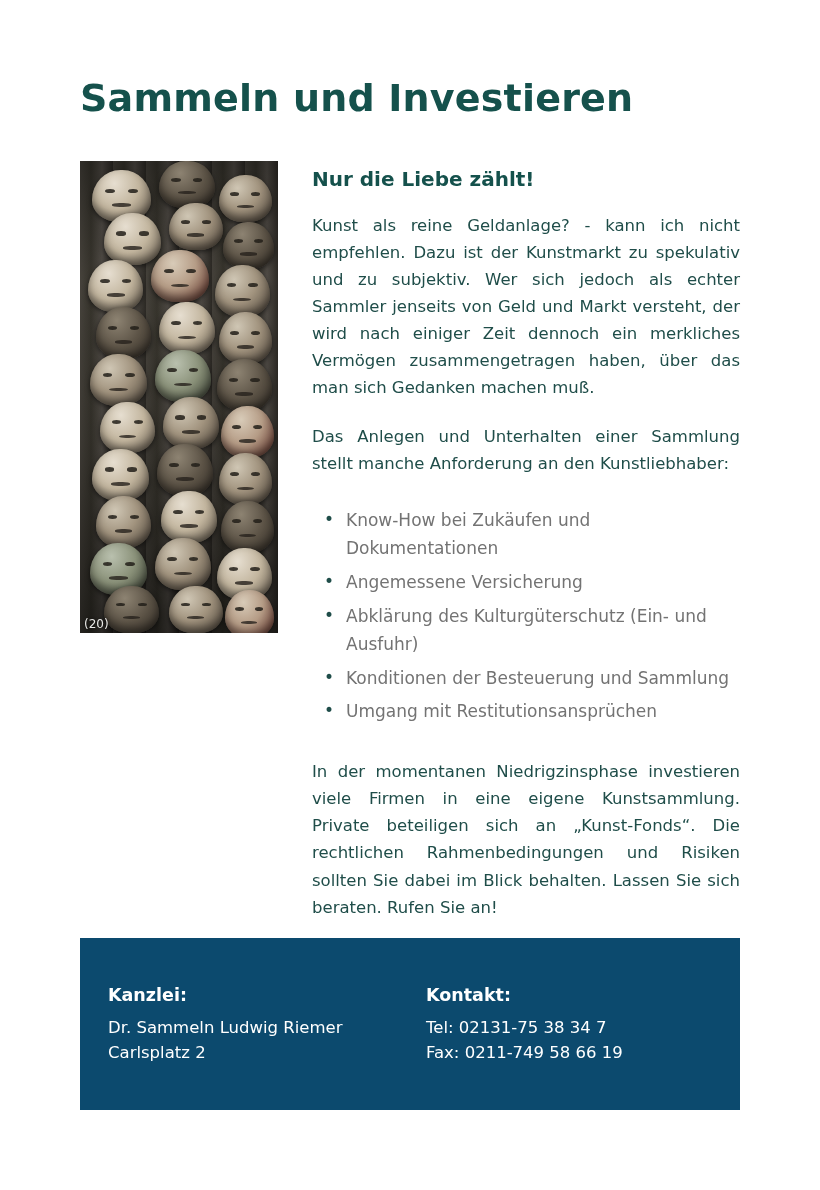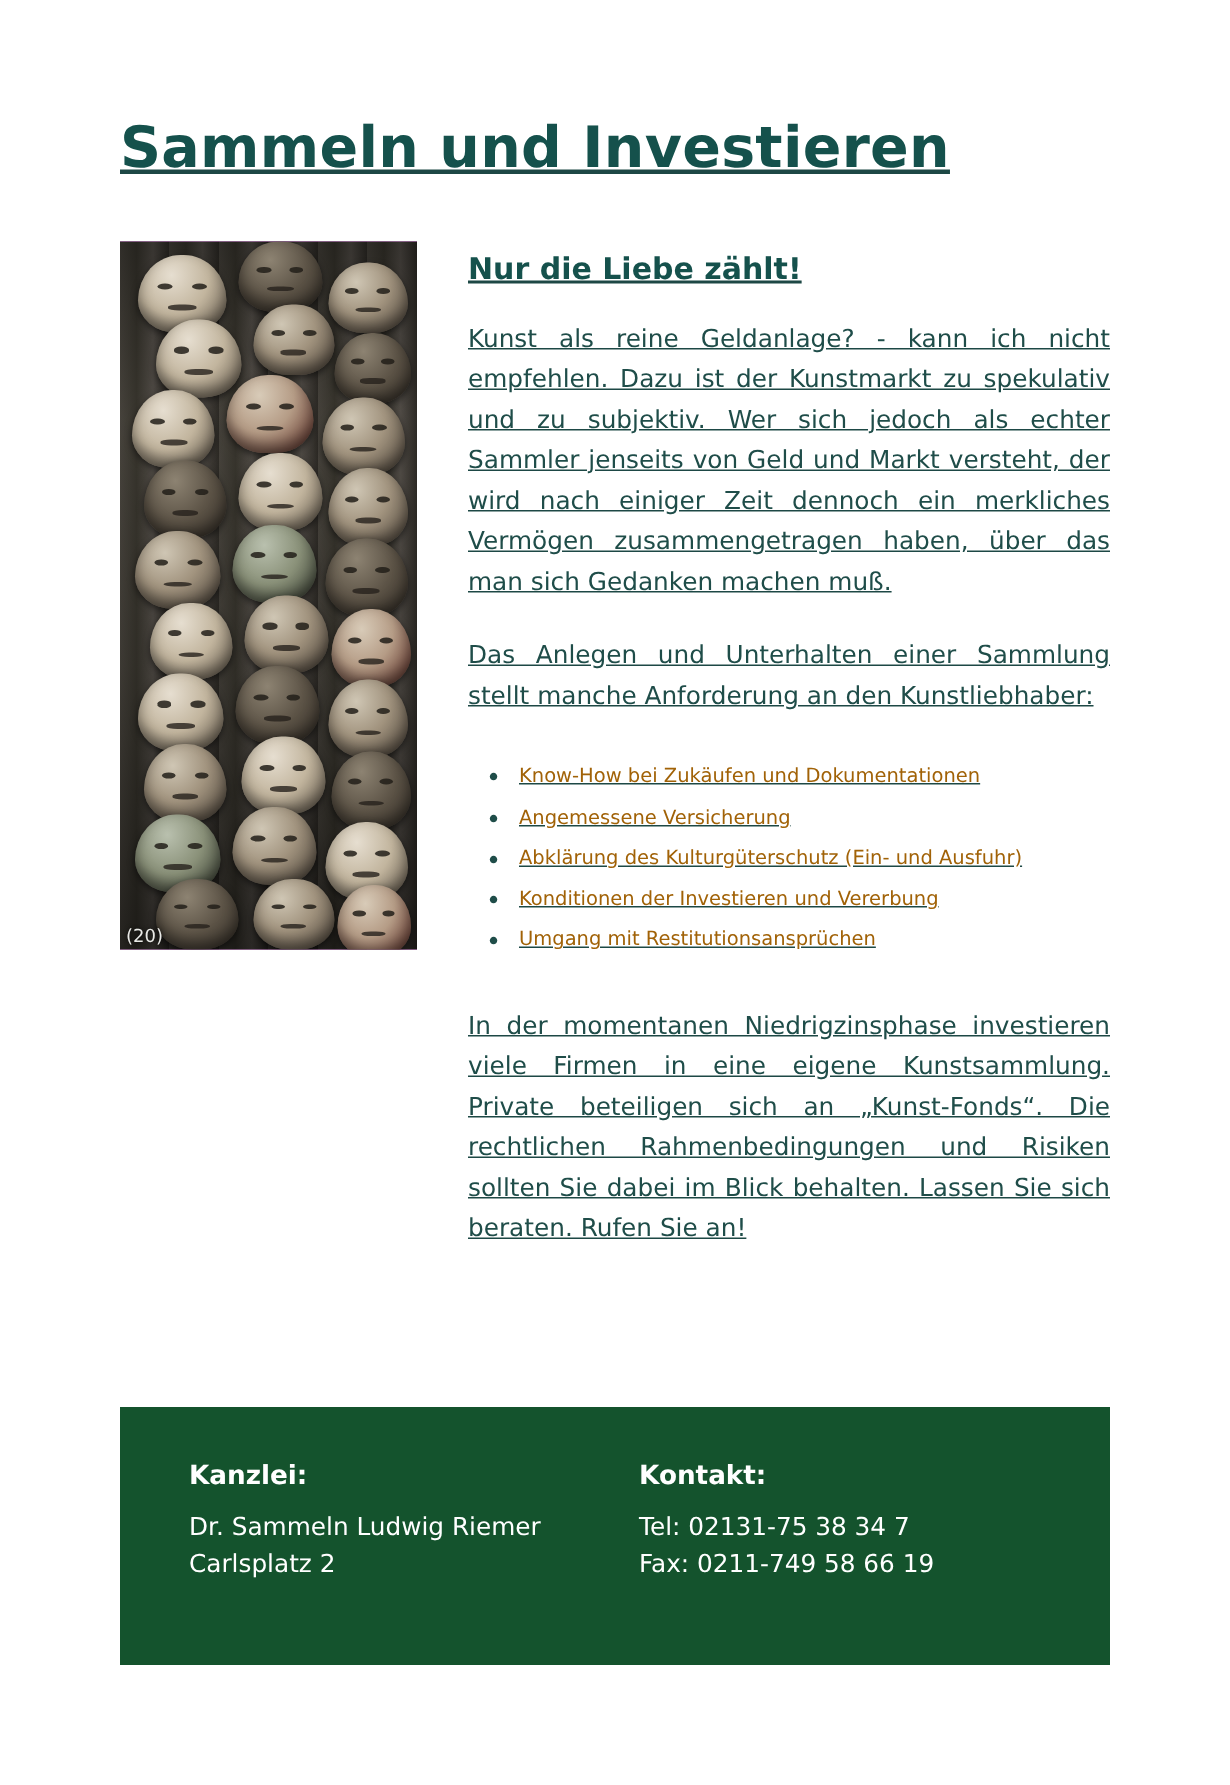--- a/index.html
+++ b/index.html
@@ -14,21 +14,20 @@
     color: #1d4845;
     position: relative;
     overflow: hidden;
   }
   .page {
     width: 820px;
     height: 1190px;
     box-sizing: border-box;
     padding: 0 80px;
     position: relative;
-    text-decoration: underline;
   }
   .page-title {
     font-size: 38px;
     font-weight: 700;
     color: #15514c;
     letter-spacing: 0.2px;
     margin: 0;
     padding-top: 78px;
     line-height: 1.1;
   }
@@ -82,45 +81,46 @@
   .article p.last {
     margin-bottom: 0;
   }
   ul.bullets {
     list-style: none;
     margin: 30px 0 32px 0;
     padding: 0 0 0 12px;
   }
   ul.bullets li {
     position: relative;
-    font-size: 13px;
+    font-size: 17px;
     line-height: 1.64;
-    color: #a16207;
+    color: #737373;
     padding-left: 22px;
     margin-bottom: 6px;
   }
   ul.bullets li::before {
     content: "\2022";
     position: absolute;
     left: 0;
     top: -1px;
     font-size: 17px;
     color: #1f4d49;
   }
   .footer {
     position: absolute;
     left: 80px;
     right: 80px;
     top: 938px;
     height: 172px;
-    background: #14532d;
+    background: #0c4a6e;
     color: #ffffff;
     box-sizing: border-box;
-    padding: 34px 46px;
+    padding: 34px 28px;
     display: flex;
+    align-items: center;
   }
   .footer-col {
     flex: 1 1 50%;
   }
   .footer-col.right {
     padding-left: 32px;
   }
   .footer h3 {
     font-size: 17.5px;
     font-weight: 700;
@@ -292,21 +292,21 @@
 
     <div class="article">
       <h2>Nur die Liebe zählt!</h2>
       <p>Kunst als reine Geldanlage? - kann ich nicht empfehlen. Dazu ist der Kunstmarkt zu spekulativ und zu subjektiv. Wer sich jedoch als echter Sammler jenseits von Geld und Markt versteht, der wird nach einiger Zeit dennoch ein merkliches Vermögen zusammengetragen haben, über das man sich Gedanken machen muß.</p>
       <p>Das Anlegen und Unterhalten einer Sammlung stellt manche Anforderung an den Kunstliebhaber:</p>
 
       <ul class="bullets">
         <li>Know-How bei Zukäufen und Dokumentationen</li>
         <li>Angemessene Versicherung</li>
         <li>Abklärung des Kulturgüterschutz (Ein- und Ausfuhr)</li>
-        <li>Konditionen der Investieren und Vererbung</li>
+        <li>Konditionen der Besteuerung und Sammlung</li>
         <li>Umgang mit Restitutionsansprüchen</li>
       </ul>
 
       <p class="last">In der momentanen Niedrigzinsphase investieren viele Firmen in eine eigene Kunstsammlung. Private beteiligen sich an „Kunst-Fonds“. Die rechtlichen Rahmenbedingungen und Risiken sollten Sie dabei im Blick behalten. Lassen Sie sich beraten. Rufen Sie an!</p>
     </div>
   </div>
 
   <div class="footer">
     <div class="footer-col">
       <h3>Kanzlei:</h3>

